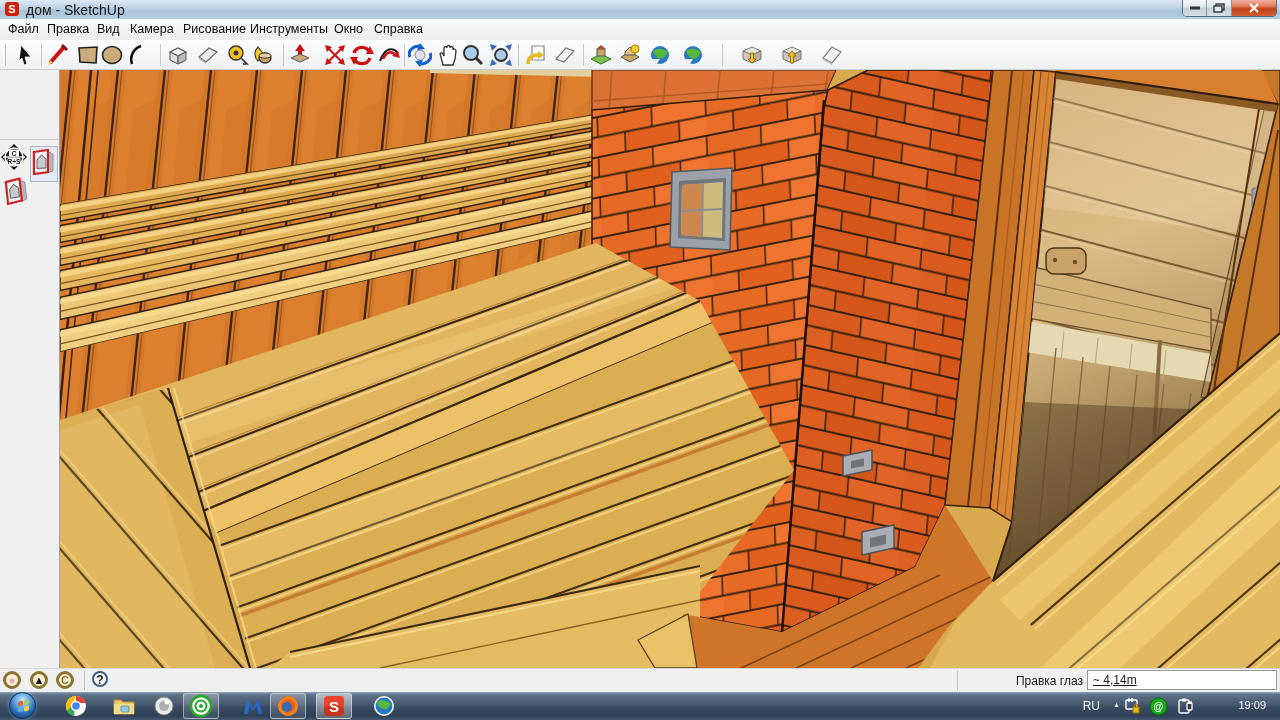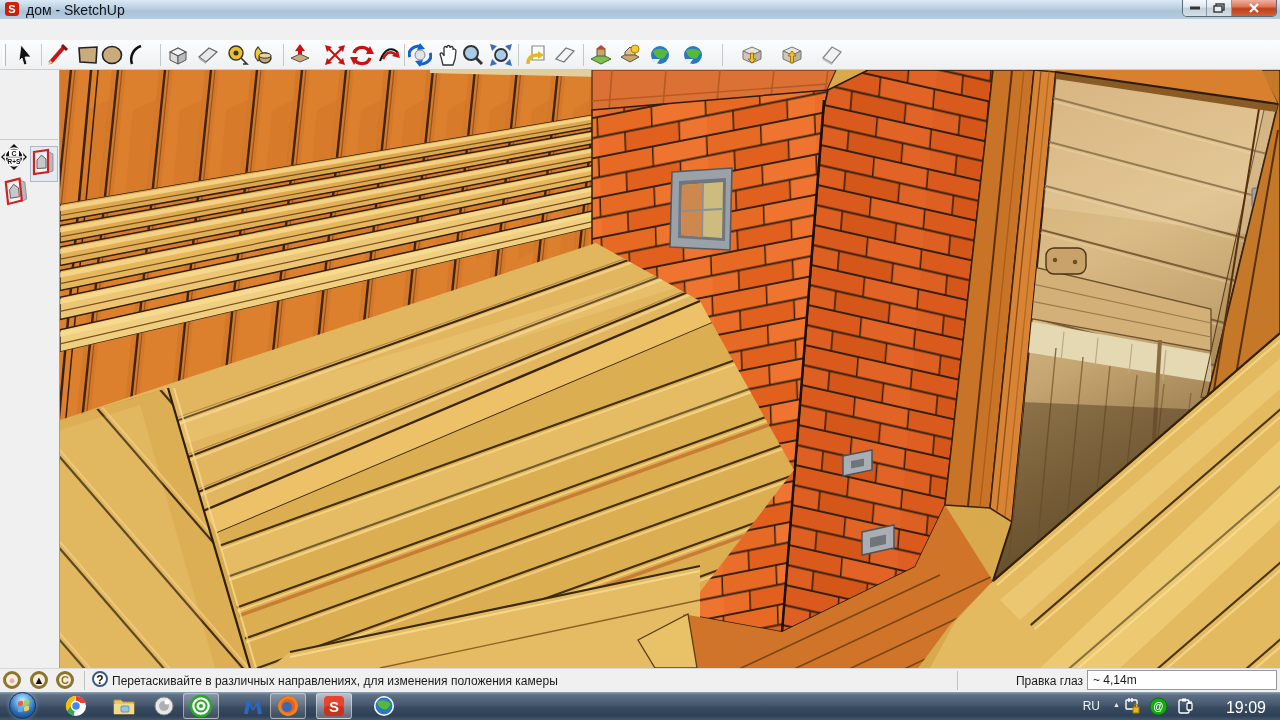--- a/index.html
+++ b/index.html
@@ -34,35 +34,35 @@
   border-top:1px solid #d8d8d8; font-size:12px; color:#1a1a1a; }
 .stc { position:absolute; top:2px; width:18px; height:18px; border:3px solid #8a7530; border-radius:50%;
   background:#f6eed8; color:#8a7530; font-size:11px; text-align:center; line-height:12px; font-weight:bold; }
 #st-sep1 { position:absolute; left:84px; top:2px; width:1px; height:19px; background:#c0c0c0; }
 #st-help { position:absolute; left:92px; top:2px; width:16px; height:16px; border:2.5px solid #3a5a80; border-radius:50%;
   color:#111; font-size:12px; font-weight:bold; text-align:center; line-height:15px; background:#fff; }
 #st-text { position:absolute; left:112px; top:5px; }
 #st-sep2 { position:absolute; left:957px; top:2px; width:1px; height:19px; background:#c0c0c0; }
 #st-label { position:absolute; left:965px; top:5px; width:118px; text-align:right; }
 #st-box { position:absolute; left:1087px; top:1px; width:190px; height:20px; background:#fff; border:1px solid #999;
-  padding:2px 0 0 5px; font-size:12px; }
+  padding:2px 0 0 5px; font-size:12px;text-decoration:underline; }
 #taskbar { position:absolute; left:0; top:692px; width:1280px; height:28px;
   background:linear-gradient(180deg,#93a3b3 0%,#5f7187 10%,#46586e 45%,#394b61 55%,#2e4056 85%,#45586e 100%); }
 #orb { position:absolute; left:9px; top:0px; width:27px; height:27px; border-radius:50%;
   background:radial-gradient(circle at 50% 30%,#cfe9fa 0%,#6fb1e8 30%,#2f6cb4 60%,#174a86 85%,#0c2a55 100%);
   border:1px solid #123a66; box-shadow:0 0 4px rgba(160,210,250,0.5); }
 #orbflag { position:absolute; left:7px; top:7px; width:12px; height:12px; opacity:0.95; }
 #orbflag div { position:absolute; width:5px; height:5px; border-radius:1.5px; }
 .tkbtn { position:absolute; top:1px; height:26px; display:flex; align-items:center; justify-content:center; }
 .tkbtn.frame { border:1px solid rgba(255,255,255,0.45); border-radius:3px; background:linear-gradient(180deg,rgba(255,255,255,0.25),rgba(255,255,255,0.08)); }
 .tkbtn.act { background:linear-gradient(180deg,rgba(255,255,255,0.55),rgba(255,255,255,0.22)); }
 .ru { position:absolute; right:180px; top:7px; color:#eef2f6; font-size:12px; }
 .tri { position:absolute; right:160px; top:9px; color:#e8ecf0; font-size:7px; }
 .tryi { position:absolute; top:5px; }
-.clock { position:absolute; right:14px; top:7px; color:#fff; font-size:16px; }
+.clock { position:absolute; right:14px; top:7px; color:#fff; font-size:11px; }
 </style></head>
 <body>
 <div id="root">
 <div id="titlebar">
   <div id="tlogo">S</div>
       <div id="ttext">дом - SketchUp</div>
   <div id="winbtns">
     <div class="wb">
           <svg width="12" height="5">
             <rect x="1" y="1" width="10" height="3" fill="#333"></rect>
@@ -73,20 +73,30 @@
             <rect x="3" y="1" width="8" height="6" fill="none" stroke="#333" stroke-width="1.4"></rect>
             <rect x="1" y="3" width="8" height="6" fill="#e8eef4" stroke="#333" stroke-width="1.4"></rect>
           </svg>
         </div>
     <div class="wb" id="wbclose">
           <svg width="12" height="10" viewBox="0 0 12 10">
             <path d="M2,1 L10,9 M10,1 L2,9" stroke="#fff" stroke-width="2.2"></path>
           </svg>
         </div>
   </div>
+</div>
+<div id="menubar">
+  <span style="left:8px">Файл</span>
+      <span style="left:47px">Правка</span>
+      <span style="left:97px">Вид</span>
+  <span style="left:130px">Камера</span>
+      <span style="left:183px">Рисование</span>
+      <span style="left:250px">Инструменты</span>
+  <span style="left:334px">Окно</span>
+      <span style="left:374px">Справка</span>
 </div>
 <div id="toolbar">
       <div class="tbgrip"></div>
       <svg class="tbi" style="left:14px" width="24" height="24" viewBox="0 0 24 24" xmlns="http://www.w3.org/2000/svg">
         <polygon points="7,2 17,14 11,14 13,21 10,22 8,15 5,18" fill="#111" stroke="#fff" stroke-width="0.8"></polygon>
       </svg>
       <div class="tbsep" style="left:41px"></div>
       <svg class="tbi" style="left:46px" width="24" height="24" viewBox="0 0 24 24" xmlns="http://www.w3.org/2000/svg">
         <line x1="4" y1="20" x2="18" y2="4" stroke="#cc1111" stroke-width="4"></line>
         <polygon points="2,22 7,20 4,17" fill="#e8c080"></polygon>
@@ -532,21 +542,20 @@
 <polygon points="3,5 17,3 17,25 3,27" fill="#f4f4f6" stroke="#cc2222" stroke-width="2.2"></polygon>
 <polygon points="6,13 10.5,8 15,12 15,21 6,21.5" fill="#c8c8cc" stroke="#555" stroke-width="0.9"></polygon>
 </svg></div>
 </div>
 <div id="statusbar">
   <div class="stc" style="left:3px"><span style="color:#e8a8b8">●</span></div>
   <div class="stc" style="left:30px;color:#111">▲</div>
   <div class="stc" style="left:56px">C</div>
   <div id="st-sep1"></div>
   <div id="st-help">?</div>
-  <div id="st-text">Перетаскивайте в различных направлениях, для изменения положения камеры</div>
   <div id="st-sep2"></div>
   <div id="st-label">Правка глаз</div>
   <div id="st-box">~ 4,14m</div>
 </div>
 <div id="taskbar">
   <div id="orb">
         <div id="orbflag">
     <div style="left:1px;top:1px;background:#e85c3c;transform:skewY(-10deg)"></div>
     <div style="left:7px;top:0;background:#9dd25c;transform:skewY(-10deg)"></div>
     <div style="left:1px;top:7px;background:#5aaee8;transform:skewY(-10deg)"></div>

